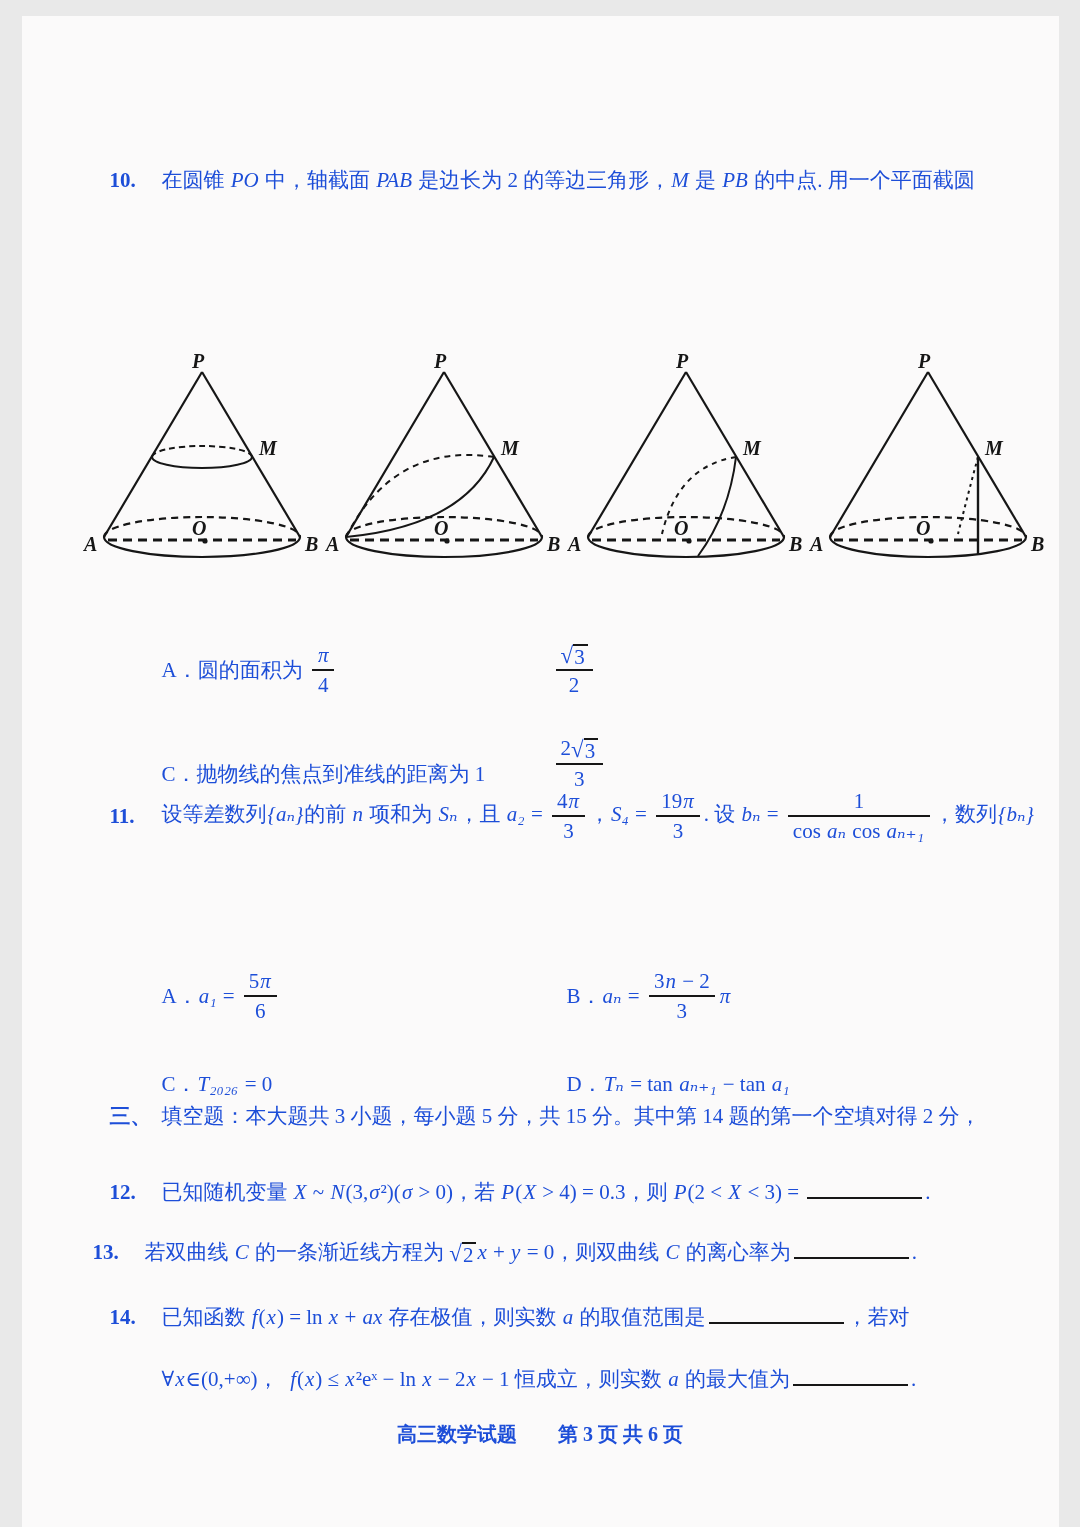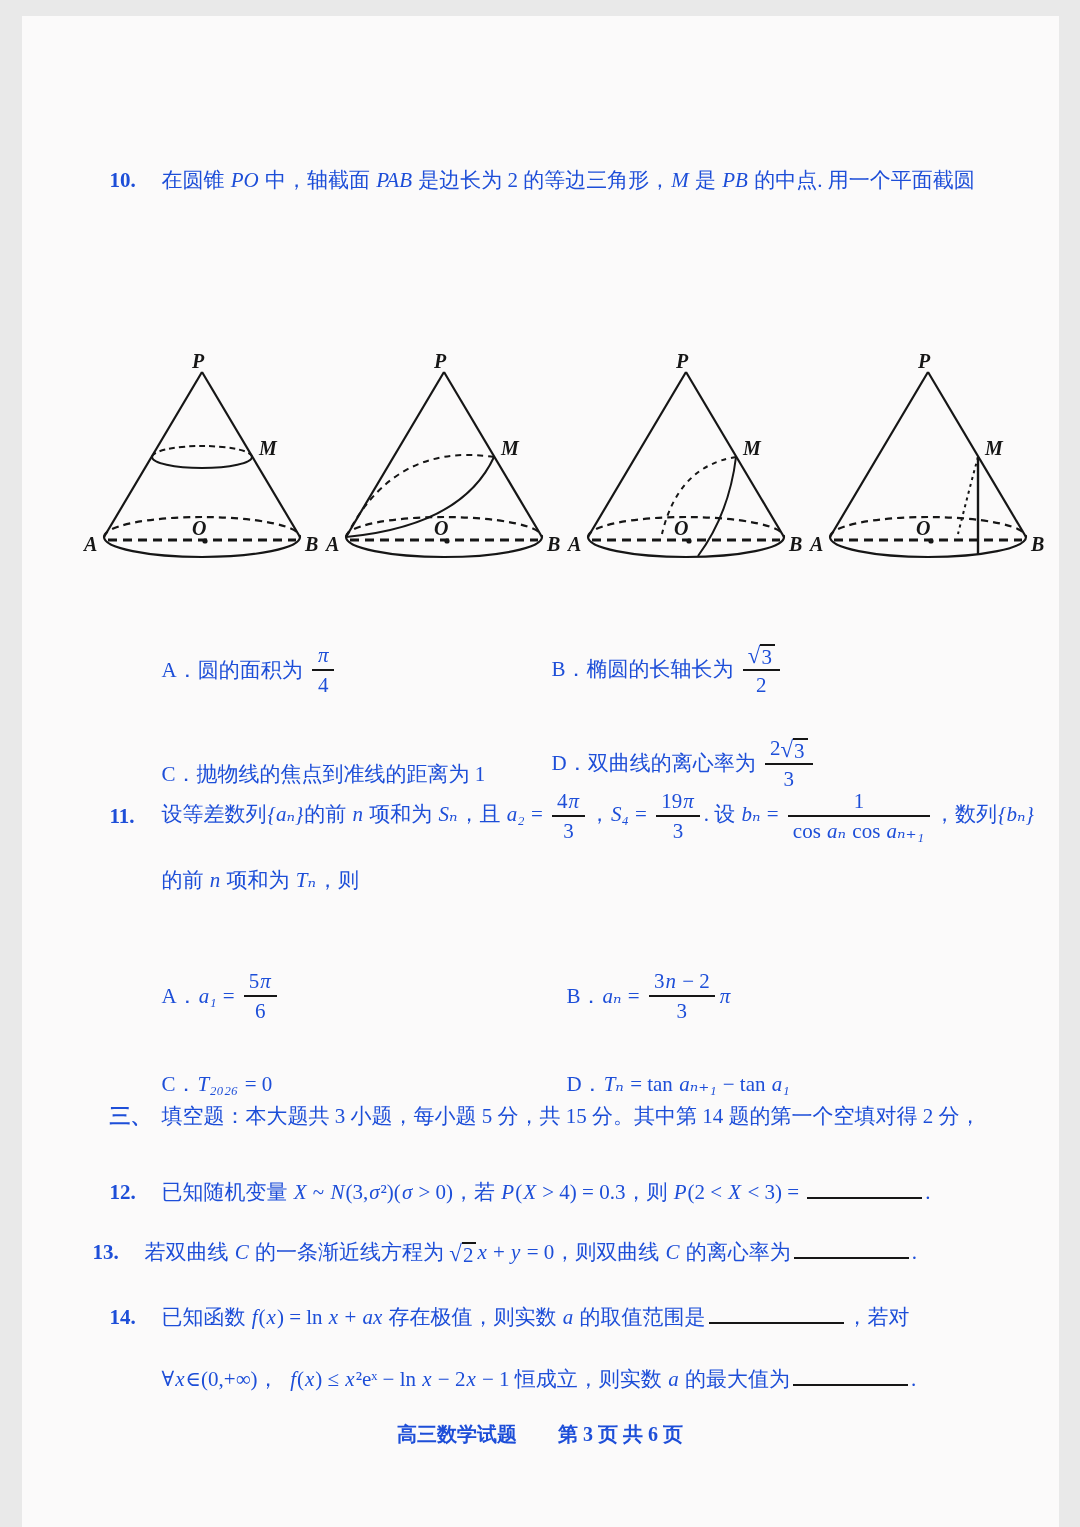--- a/index.html
+++ b/index.html
@@ -127,37 +127,35 @@
 
   <div class="optrow" style="left:140px;top:594px;">
     <div class="optL">
         <span class="rs">A．圆的面积为 </span>
         <span class="frac">
           <span class="num"><span class="rv">π</span></span>
           <span class="den"><span class="rs">4</span></span>
         </span>
       </div>
     <div class="optR">
-        <span class="rs">B．椭圆的长轴长为 </span>
         <span class="frac">
           <span class="num"><span class="sqrt">
               <span class="radic">√</span>
               <span class="radicand"><span class="rs">3</span></span>
             </span></span>
           <span class="den"><span class="rs">2</span></span>
         </span>
       </div>
   </div>
 
   <div class="optrow" style="left:140px;top:688px;">
     <div class="optL">
         <span class="rs">C．抛物线的焦点到准线的距离为 1</span>
       </div>
     <div class="optR">
-        <span class="rs">D．双曲线的离心率为 </span>
         <span class="frac">
           <span class="num"><span class="rs">2</span><span class="sqrt">
               <span class="radic">√</span>
               <span class="radicand"><span class="rs">3</span></span>
             </span></span>
           <span class="den"><span class="rs">3</span></span>
         </span>
       </div>
   </div>
 
@@ -168,23 +166,20 @@
             <span class="num"><span class="rs">4</span><span class="rv">π</span></span>
             <span class="den"><span class="rs">3</span></span>
           </span><span class="rs">，</span><span class="rv">S₄</span><span class="rs"> = </span><span class="frac">
             <span class="num"><span class="rs">19</span><span class="rv">π</span></span>
             <span class="den"><span class="rs">3</span></span>
           </span><span class="rs">. 设 </span><span class="rv">bₙ</span><span class="rs"> = </span><span class="frac">
             <span class="num"><span class="rs">1</span></span>
             <span class="den"><span class="rs">cos </span><span class="rv">aₙ</span><span class="rs"> cos </span><span class="rv">aₙ₊₁</span></span>
           </span><span class="rs">，数列</span><span class="rv">{bₙ}</span></span>
     </div>
-    <div class="cont" style="margin-top:18px;">
-      <span class="runs"><span class="rs">的前 </span><span class="rv">n</span><span class="rs"> 项和为 </span><span class="rv">Tₙ</span><span class="rs">，则</span></span>
-    </div>
   </div>
 
   <div class="optrow" style="left:140px;top:928px;height:80px;">
     <div class="optL2">
         <span class="rs">A．</span>
         <span class="rv">a₁</span>
         <span class="rs"> = </span>
         <span class="frac">
           <span class="num"><span class="rs">5</span><span class="rv">π</span></span>
           <span class="den"><span class="rs">6</span></span>

